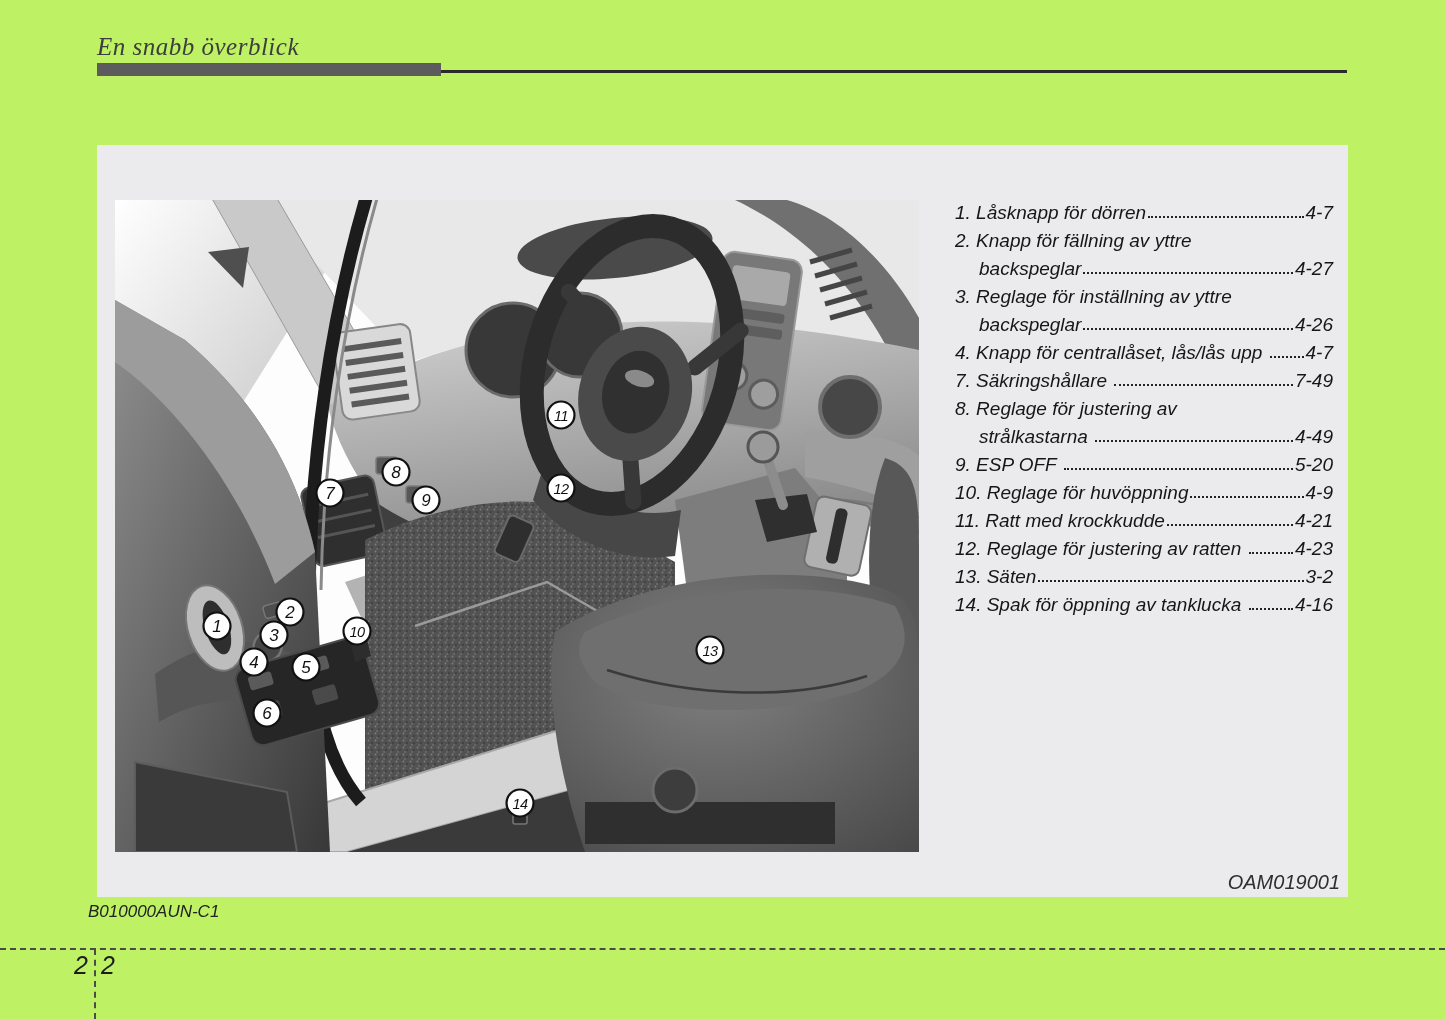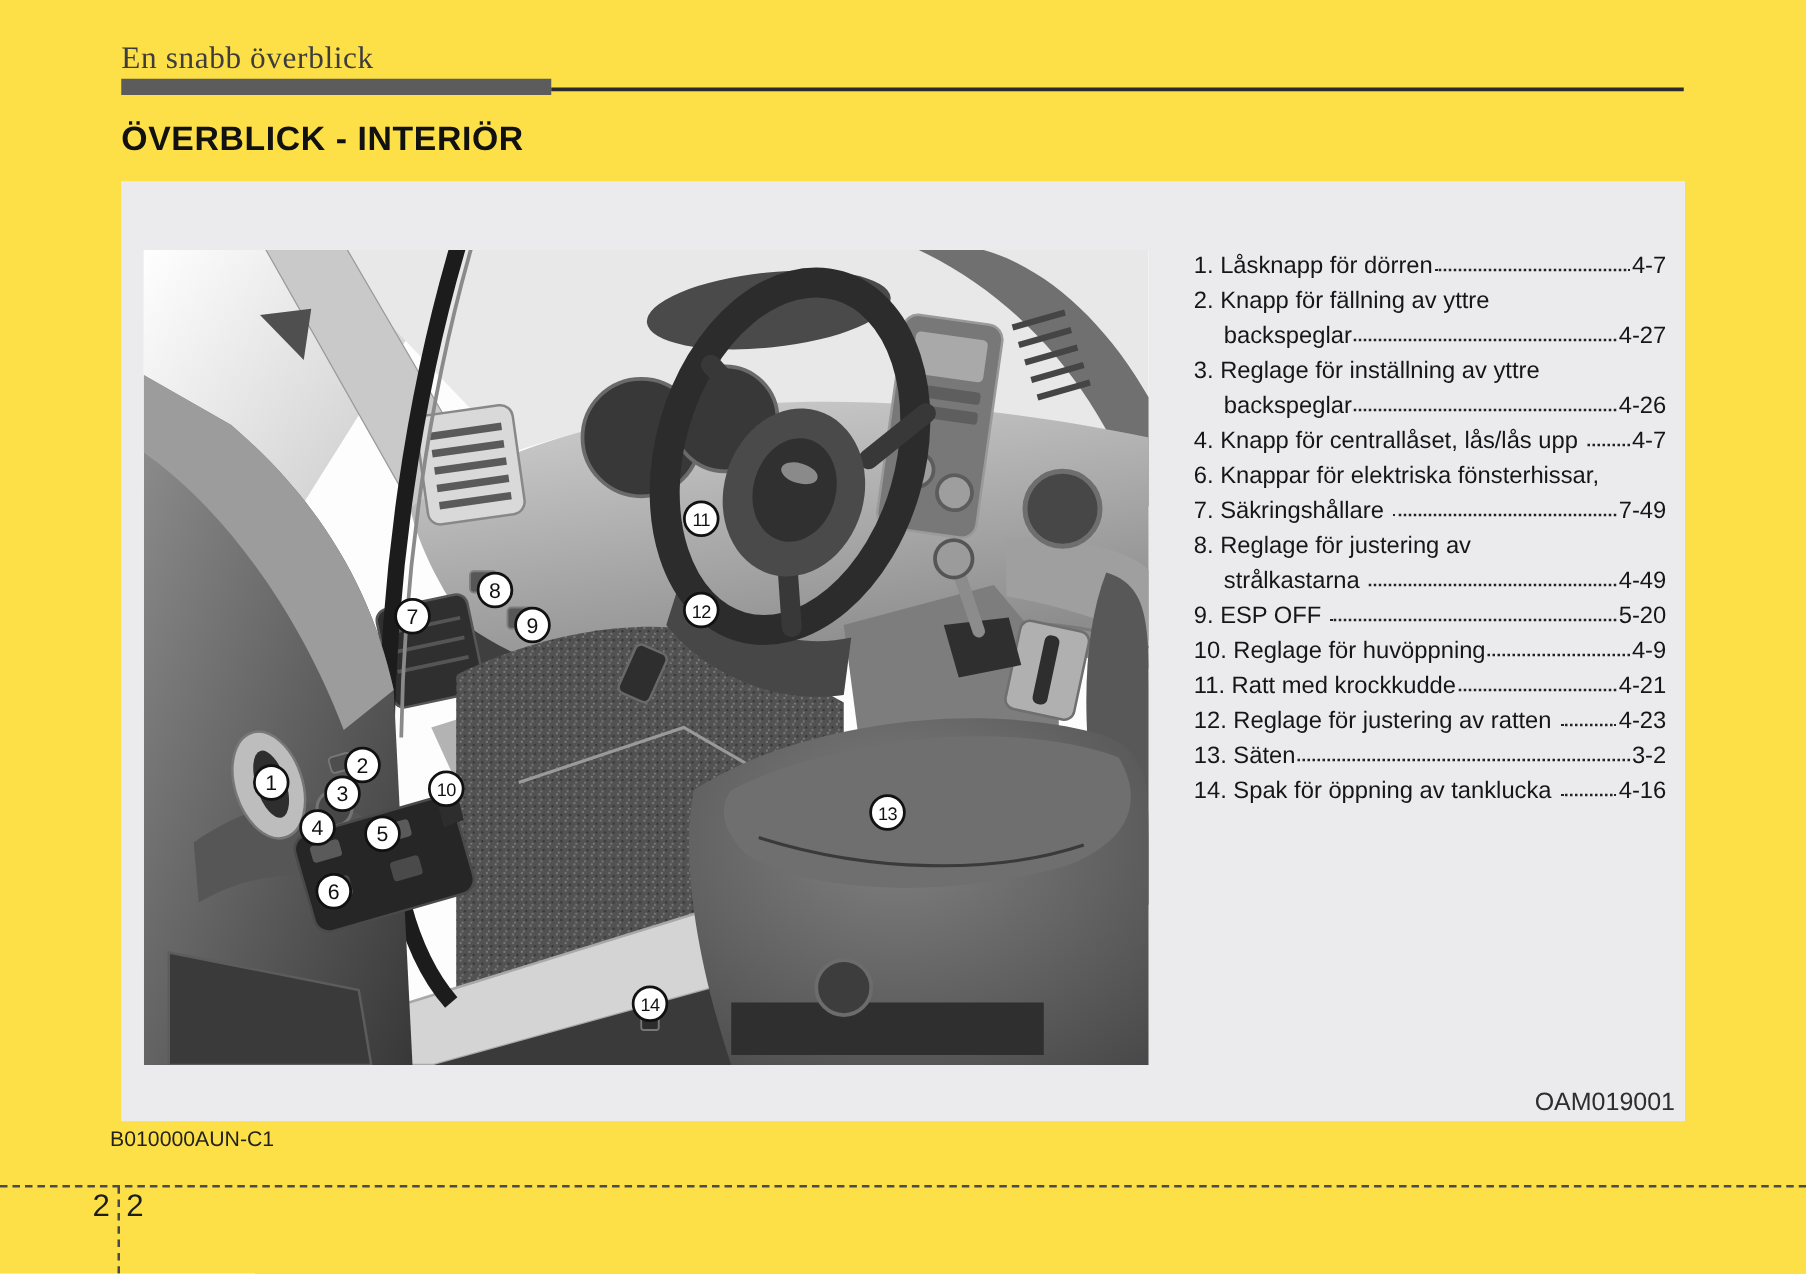--- a/index.html
+++ b/index.html
@@ -1,17 +1,17 @@
 <!DOCTYPE html>
 <html><head>
 <meta charset="utf-8">
 <style>
   html,body{margin:0;padding:0;background:#fff;}
-  .page{position:relative;width:1445px;height:1019px;background:#fde047;overflow:hidden;
-        font-family:"Liberation Sans",sans-serif;color:#1a1a1a;}
+  .page{position:relative;width:1445px;height:1019px;background:#bef264;overflow:hidden;
+        font-family:"Liberation Sans",sans-serif;color:#1a1a1a;font-style:italic;}
 
   
   .running-head{position:absolute;left:97px;top:33px;font-family:"Liberation Serif",serif;
                 font-size:25px;color:#3d3d3d;letter-spacing:.5px;}
   .rule-bar{position:absolute;left:97px;top:63px;width:344px;height:13px;background:#5c5c5c;}
   .rule-line{position:absolute;left:441px;top:70px;width:906px;height:3px;background:#2b2b2b;}
   .page-title{position:absolute;left:97px;top:96px;font-size:27px;font-weight:bold;
               letter-spacing:.5px;color:#111;margin:0;}
 
   
@@ -45,21 +45,20 @@
 </style>
 </head>
 <body>
 
 <div class="page">
 
   <div class="running-head">En snabb överblick</div>
   <div class="rule-bar"></div>
   <div class="rule-line"></div>
 
-  <h1 class="page-title">ÖVERBLICK - INTERIÖR</h1>
 
   <section class="figure-box">
 
     <div class="illustration">
       <svg width="804" height="652" viewBox="0 0 804 652" xmlns="http://www.w3.org/2000/svg">
         <defs>
           <linearGradient id="bodyGrad" x1="0" y1="0" x2="1" y2="1">
             <stop offset="0" stop-color="#ffffff"></stop>
               <stop offset="1" stop-color="#b5b5b5"></stop>
           </linearGradient>
@@ -286,23 +285,20 @@
           </div>
         </div>
         <div class="pl-item">
           <div class="pl-line">
             <span class="pl-text">4. Knapp för centrallåset, lås/lås upp </span>
             <span class="pl-leader"></span>
             <span class="pl-page">4-7</span>
           </div>
         </div>
         <div class="pl-item">
-          <div class="pl-line">
-            <span class="pl-text">6. Knappar för elektriska fönsterhissar,</span>
-          </div>
         </div>
         <div class="pl-item">
           <div class="pl-line">
             <span class="pl-text">7. Säkringshållare </span>
             <span class="pl-leader"></span>
             <span class="pl-page">7-49</span>
           </div>
         </div>
         <div class="pl-item">
           <div class="pl-line">

